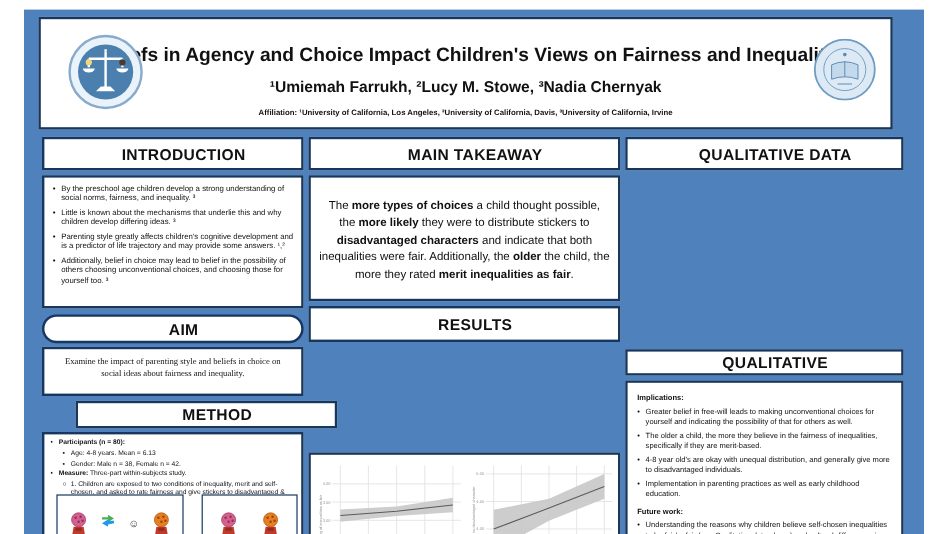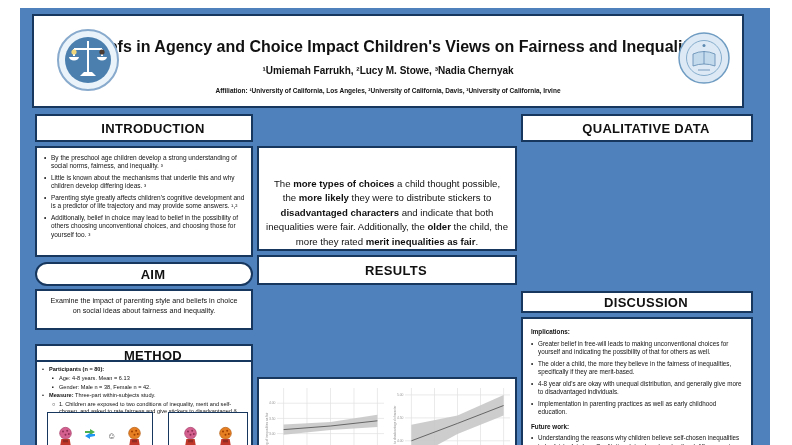--- a/index.html
+++ b/index.html
@@ -10,49 +10,49 @@
   .panel{position:absolute;background:#fff;border:2px solid var(--border-navy,#17375e);box-sizing:border-box;}
   .sec-head{display:flex;align-items:center;justify-content:center;font-weight:bold;font-size:13px;letter-spacing:.3px;padding-left:18px;}
   .col1{left:15px;width:218px;}
   .col2{left:237px;width:260px;}
   .col3{left:501px;width:232px;}
   .row-head{top:106px;height:28px;}
 
   
   #header-panel{left:12px;top:6px;width:712px;height:94px;text-align:center;}
   .title{margin-top:22px;font-size:16px;font-weight:bold;}
-  .authors{margin-top:9px;font-size:10px;font-weight:bold;}
+  .authors{margin-top:9px;font-size:13px;font-weight:bold;}
   .affiliation{margin-top:11px;font-size:6.5px;font-weight:bold;}
   .logo{position:absolute;}
   #logo-left{left:22px;top:12px;}
   #logo-right{right:12px;top:16px;}
 
   
   .bullet{display:flex;margin-bottom:3px;}
   .mk{flex:0 0 7px;width:7px;}
   .tx{flex:1;}
   .ind1{margin-left:10px;}
   .bseg{font-weight:bold;}
 
   
   #intro-content{top:138px;height:111px;padding:6px 5px 0 7px;font-size:6.5px;line-height:1.3;}
   #aim-head{top:254px;height:24px;border-radius:12px;}
-  #aim-content{top:281px;height:41px;font-size:7.2px;line-height:1.45;text-align:center;padding:5px 12px;}
-  #method-head{top:336px;height:23px;}
+  #aim-content{top:281px;height:41px;font-size:7.2px;line-height:1.45;text-align:center;padding:5px 12px;font-family:Liberation Serif, serif;}
+  #method-head{top:326px;height:23px;margin-left:28px;}
   #method-content{top:352px;height:95px;padding:4px 5px;font-size:5.6px;line-height:1.3;}
   #method-content .bullet{margin-bottom:1.5px;}
   .figbox{position:absolute;border:1.5px solid var(--border-navy,#17375e);background:#fff;
           display:flex;align-items:flex-end;justify-content:space-around;box-sizing:border-box;padding:3px 4px;}
   #figbox1{left:10px;top:50px;width:106px;height:44px;}
   #figbox2{left:131px;top:50px;width:80px;height:44px;}
   .smiley{font-size:9px;color:#444;line-height:1;margin-bottom:11px;}
   .swap{margin-bottom:13px;}
 
   
-  #takeaway-content{top:138px;height:105px;font-size:9.6px;line-height:1.5;text-align:center;padding:29px 7px;}
+  #takeaway-content{top:138px;height:105px;font-size:9.6px;line-height:1.5;text-align:center;padding:17px 7px;}
   #results-head{top:247px;height:30px;}
   #results-content{top:274px;height:172px;}
   .chart{position:absolute;background:#fff;}
   #chart1{left:5px;top:6px;width:124px;height:94px;}
   #chart2{left:133px;top:6px;width:122px;height:100px;}
 
   
   #qual-content{top:138px;height:142px;font-size:6.3px;}
   .qual-q{text-align:center;margin-top:9px;font-size:7px;}
   .bubble{position:absolute;border:1.5px solid var(--border-navy,#17375e);background:#fff;
@@ -199,20 +199,23 @@
         <circle cx="6" cy="6" r="1.2" fill="#a04000"></circle>
           <circle cx="11" cy="5" r="1.2" fill="#a04000"></circle>
         <circle cx="9" cy="10" r="1.2" fill="#a04000"></circle>
           <circle cx="13" cy="9" r="1.2" fill="#a04000"></circle>
         <path d="M4 15 L14 15 L16 27 L2 27 Z" fill="#c0392b"></path>
         <rect x="6" y="16" width="6" height="3" fill="#922b21"></rect>
       </svg>
     </div>
   </div>
 
+  <div class="panel sec-head col2 row-head">
+    <span>MAIN TAKEAWAY</span>
+  </div>
   <div class="panel col2" id="takeaway-content"><span>The </span><span class="bseg">more types of choices</span><span> a child thought possible, the </span><span class="bseg">more likely</span><span> they were to distribute stickers to </span><span class="bseg">disadvantaged characters</span><span> and indicate that both inequalities were fair. Additionally, the </span><span class="bseg">older</span><span> the child, the more they rated </span><span class="bseg">merit inequalities as fair</span><span>.</span></div>
 
   <div class="panel sec-head col2" id="results-head">
     <span>RESULTS</span>
   </div>
   <div class="panel col2 rel" id="results-content">
     <div class="chart" id="chart1"><svg xmlns="http://www.w3.org/2000/svg" width="124" height="94">
           <rect width="124" height="94" fill="#ffffff"></rect>
           <line x1="13" y1="79.0" x2="120" y2="79.0" stroke="#e1e1e1" stroke-width="0.7"></line>
           <text x="11.5" y="80.2" font-size="3.4" fill="#999" text-anchor="end">2.00</text>
@@ -273,21 +276,21 @@
   <div class="panel col3 rel" id="qual-content">
     <div class="qual-q">Q: Why do you think this (inequality) was fair/unfair?</div>
     <div class="bubble" id="bubble1">
       
       
     </div>
 
   </div>
 
   <div class="panel sec-head col3" id="disc-head">
-    <span>DISCUSSION</span>
+    <span>QUALITATIVE</span>
   </div>
   <div class="panel col3" id="disc-content">
     <div class="disc-label">Implications:</div>
     <div>
         <div class="bullet">
           <span class="mk">•</span>
           <span class="tx">Greater belief in free-will leads to making unconventional choices for yourself and indicating the possibility of that for others as well.</span>
         </div>
         <div class="bullet">
           <span class="mk">•</span>

